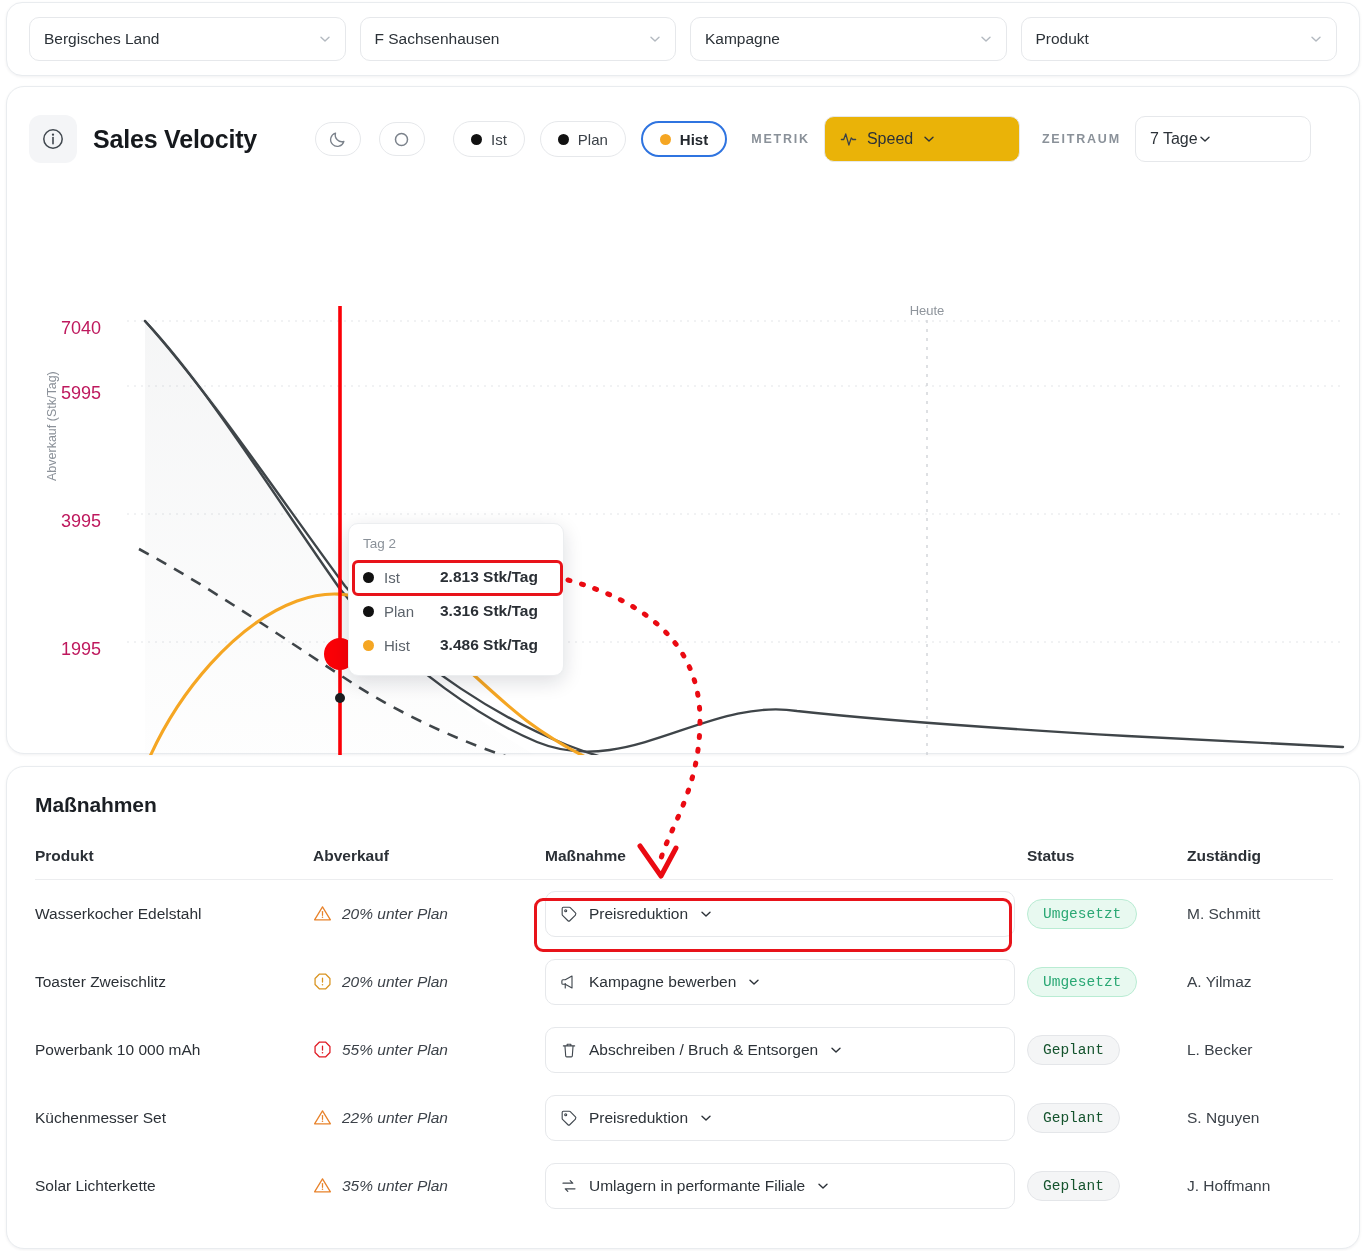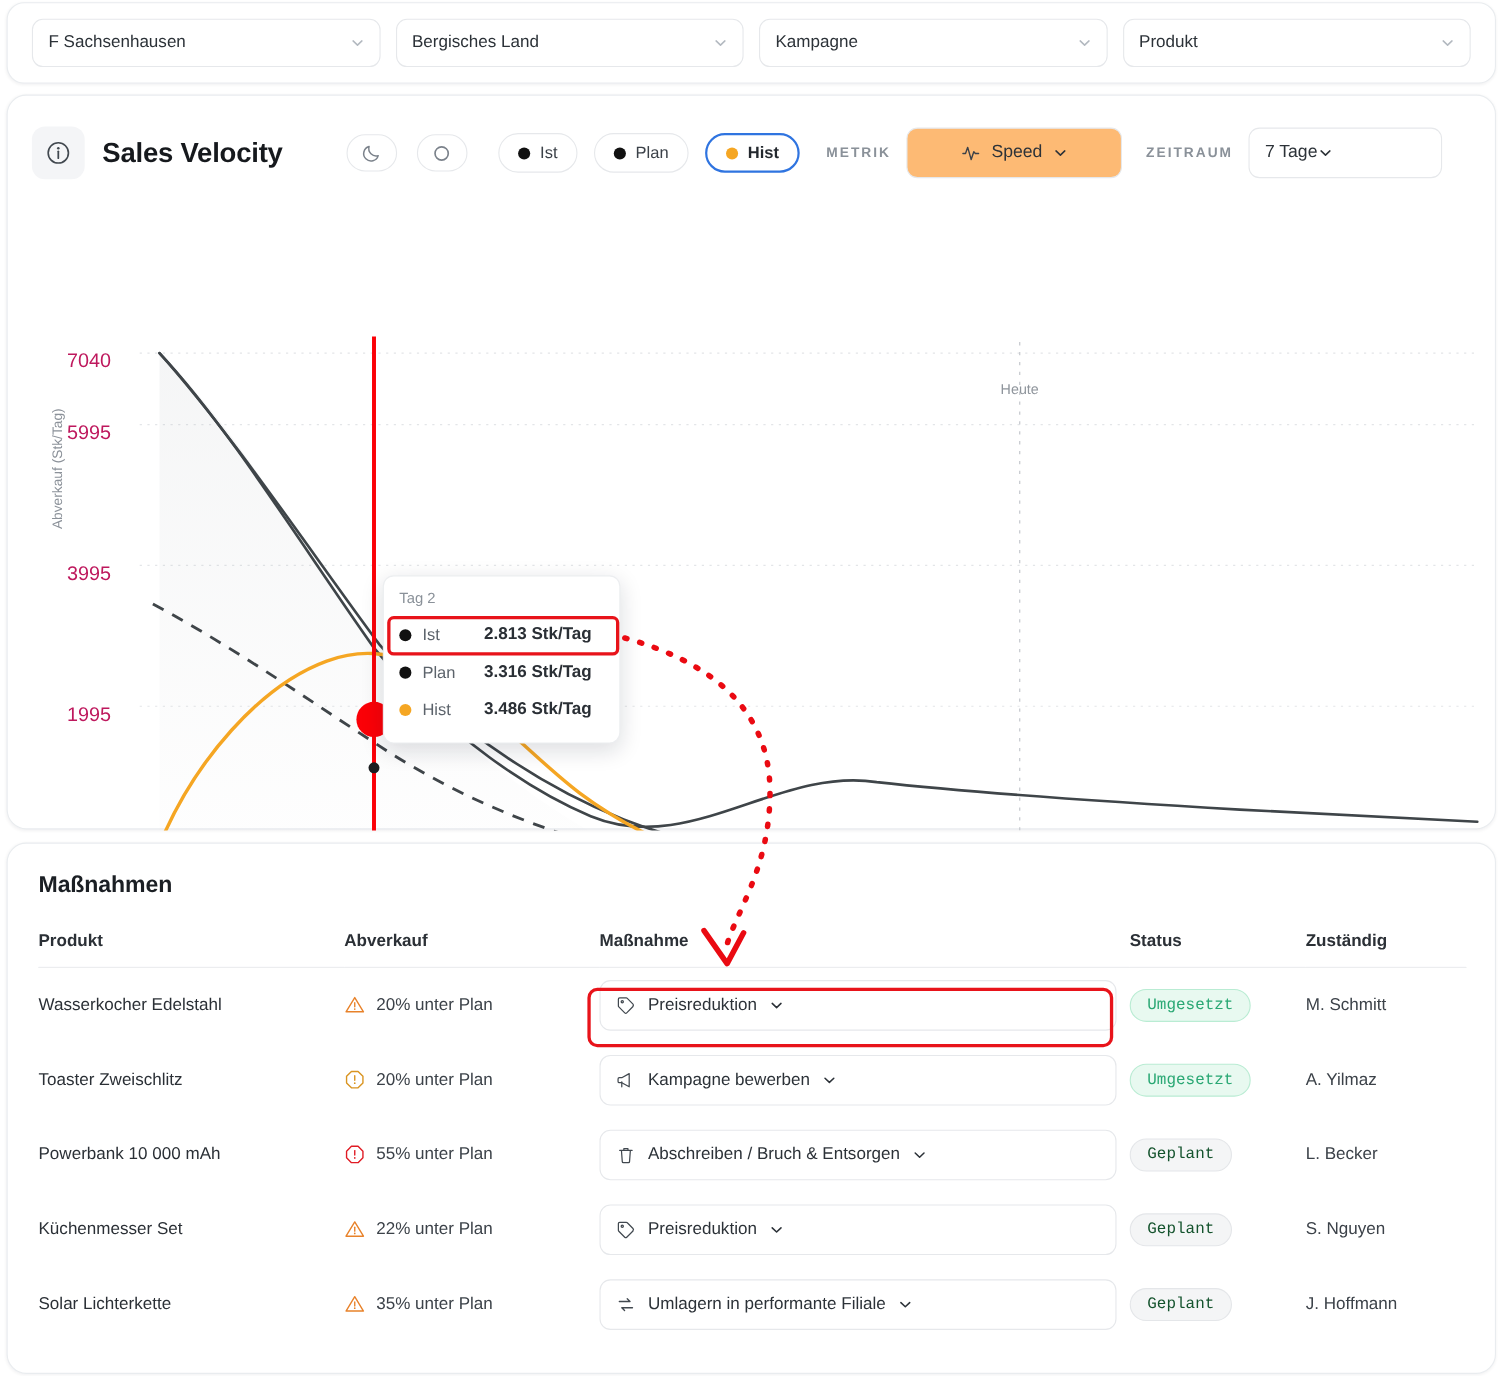--- a/index.html
+++ b/index.html
@@ -119,23 +119,22 @@
     height: 46px;
     width: 196px;
     border: 1px solid #e6e8eb;
     border-radius: 10px;
     display: flex; align-items: center;
     gap: 9px;
     padding: 0 14px;
     position: relative;
     font-size: 16px;
     color: #2c3238;
-    background: #fdba74;
+    background: #eab308;
     flex: 0 0 auto;
-    justify-content: center;
   }
   .zeit-select {
     height: 46px;
     width: 176px;
     border: 1px solid #e6e8eb;
     border-radius: 10px;
     display: flex; align-items: center;
     padding: 0 14px;
     position: relative;
     font-size: 16px;
@@ -230,21 +229,21 @@
     color: #2b3036;
     padding-bottom: 14px;
     border-bottom: 1px solid #ecedef;
   }
   tbody td { padding: 0; height: 68px; vertical-align: middle; font-size: 15.5px; color: #2b3036; }
   .col-prod { width: 278px; }
   .col-abv  { width: 232px; }
   .col-mass { width: 482px; }
   .col-stat { width: 160px; }
   .col-zust { width: 146px; }
-  .abv-cell { display: flex; align-items: center; gap: 10px; color: #3c4249; }
+  .abv-cell { display: flex; align-items: center; gap: 10px; color: #3c4249; font-style: italic; }
   .mass-select {
     position: relative;
     height: 46px;
     width: 470px;
     border: 1px solid #e6e8eb;
     border-radius: 10px;
     display: flex; align-items: center;
     gap: 11px;
     padding: 0 14px;
     background: #fff;
@@ -272,29 +271,29 @@
     z-index: 60;
     pointer-events: none;
   }
   .overlay-svg { position: absolute; left: 0; top: 0; width: 1366px; height: 1251px; pointer-events: none; z-index: 55; }
 </style>
 </head>
 <body>
 
 <div class="filter-bar">
   <div class="select">
-    <span>F Sachsenhausen</span>
+    <span>Bergisches Land</span>
     <span class="caret">
       <svg width="14" height="14" viewBox="0 0 14 14">
           <path d="M3 5.2 L7 9 L11 5.2" fill="none" stroke="currentColor" stroke-width="1.4" stroke-linecap="round" stroke-linejoin="round"></path>
         </svg>
     </span>
   </div>
   <div class="select">
-    <span>Bergisches Land</span>
+    <span>F Sachsenhausen</span>
     <span class="caret">
       <svg width="14" height="14" viewBox="0 0 14 14">
           <path d="M3 5.2 L7 9 L11 5.2" fill="none" stroke="currentColor" stroke-width="1.4" stroke-linecap="round" stroke-linejoin="round"></path>
         </svg>
     </span>
   </div>
   <div class="select">
     <span>Kampagne</span>
     <span class="caret">
       <svg width="14" height="14" viewBox="0 0 14 14">
@@ -425,21 +424,21 @@
 
       <line x1="333" y1="115" x2="333" y2="584" stroke="#fb0007" stroke-width="3.6"></line>
 
       <circle cx="333" cy="507" r="5" fill="#1a1d20"></circle>
 
       <circle cx="333" cy="463" r="16" fill="#fb0007"></circle>
 
       <circle cx="920" cy="614" r="9.5" fill="#2dbe8c"></circle>
     </svg>
 
-    <div class="heute-lbl" style="left:920px; top:112px;margin-top:43px;">Heute</div>
+    <div class="heute-lbl" style="left:920px; top:112px;">Heute</div>
 
     <div class="xtick" style="left:138px; top:600px">Tag 1</div>
     <div class="xtick" style="left:333px; top:600px">Tag 2</div>
     <div class="xtick" style="left:529px; top:600px">Tag 3</div>
     <div class="xtick" style="left:725px; top:600px">Tag 4</div>
     <div class="xtick" style="left:920px; top:600px">Tag 5</div>
     <div class="xtick" style="left:1116px; top:600px">Tag 6</div>
     <div class="xtick" style="left:1312px; top:600px">Tag 7</div>
   </div>
 </div>

